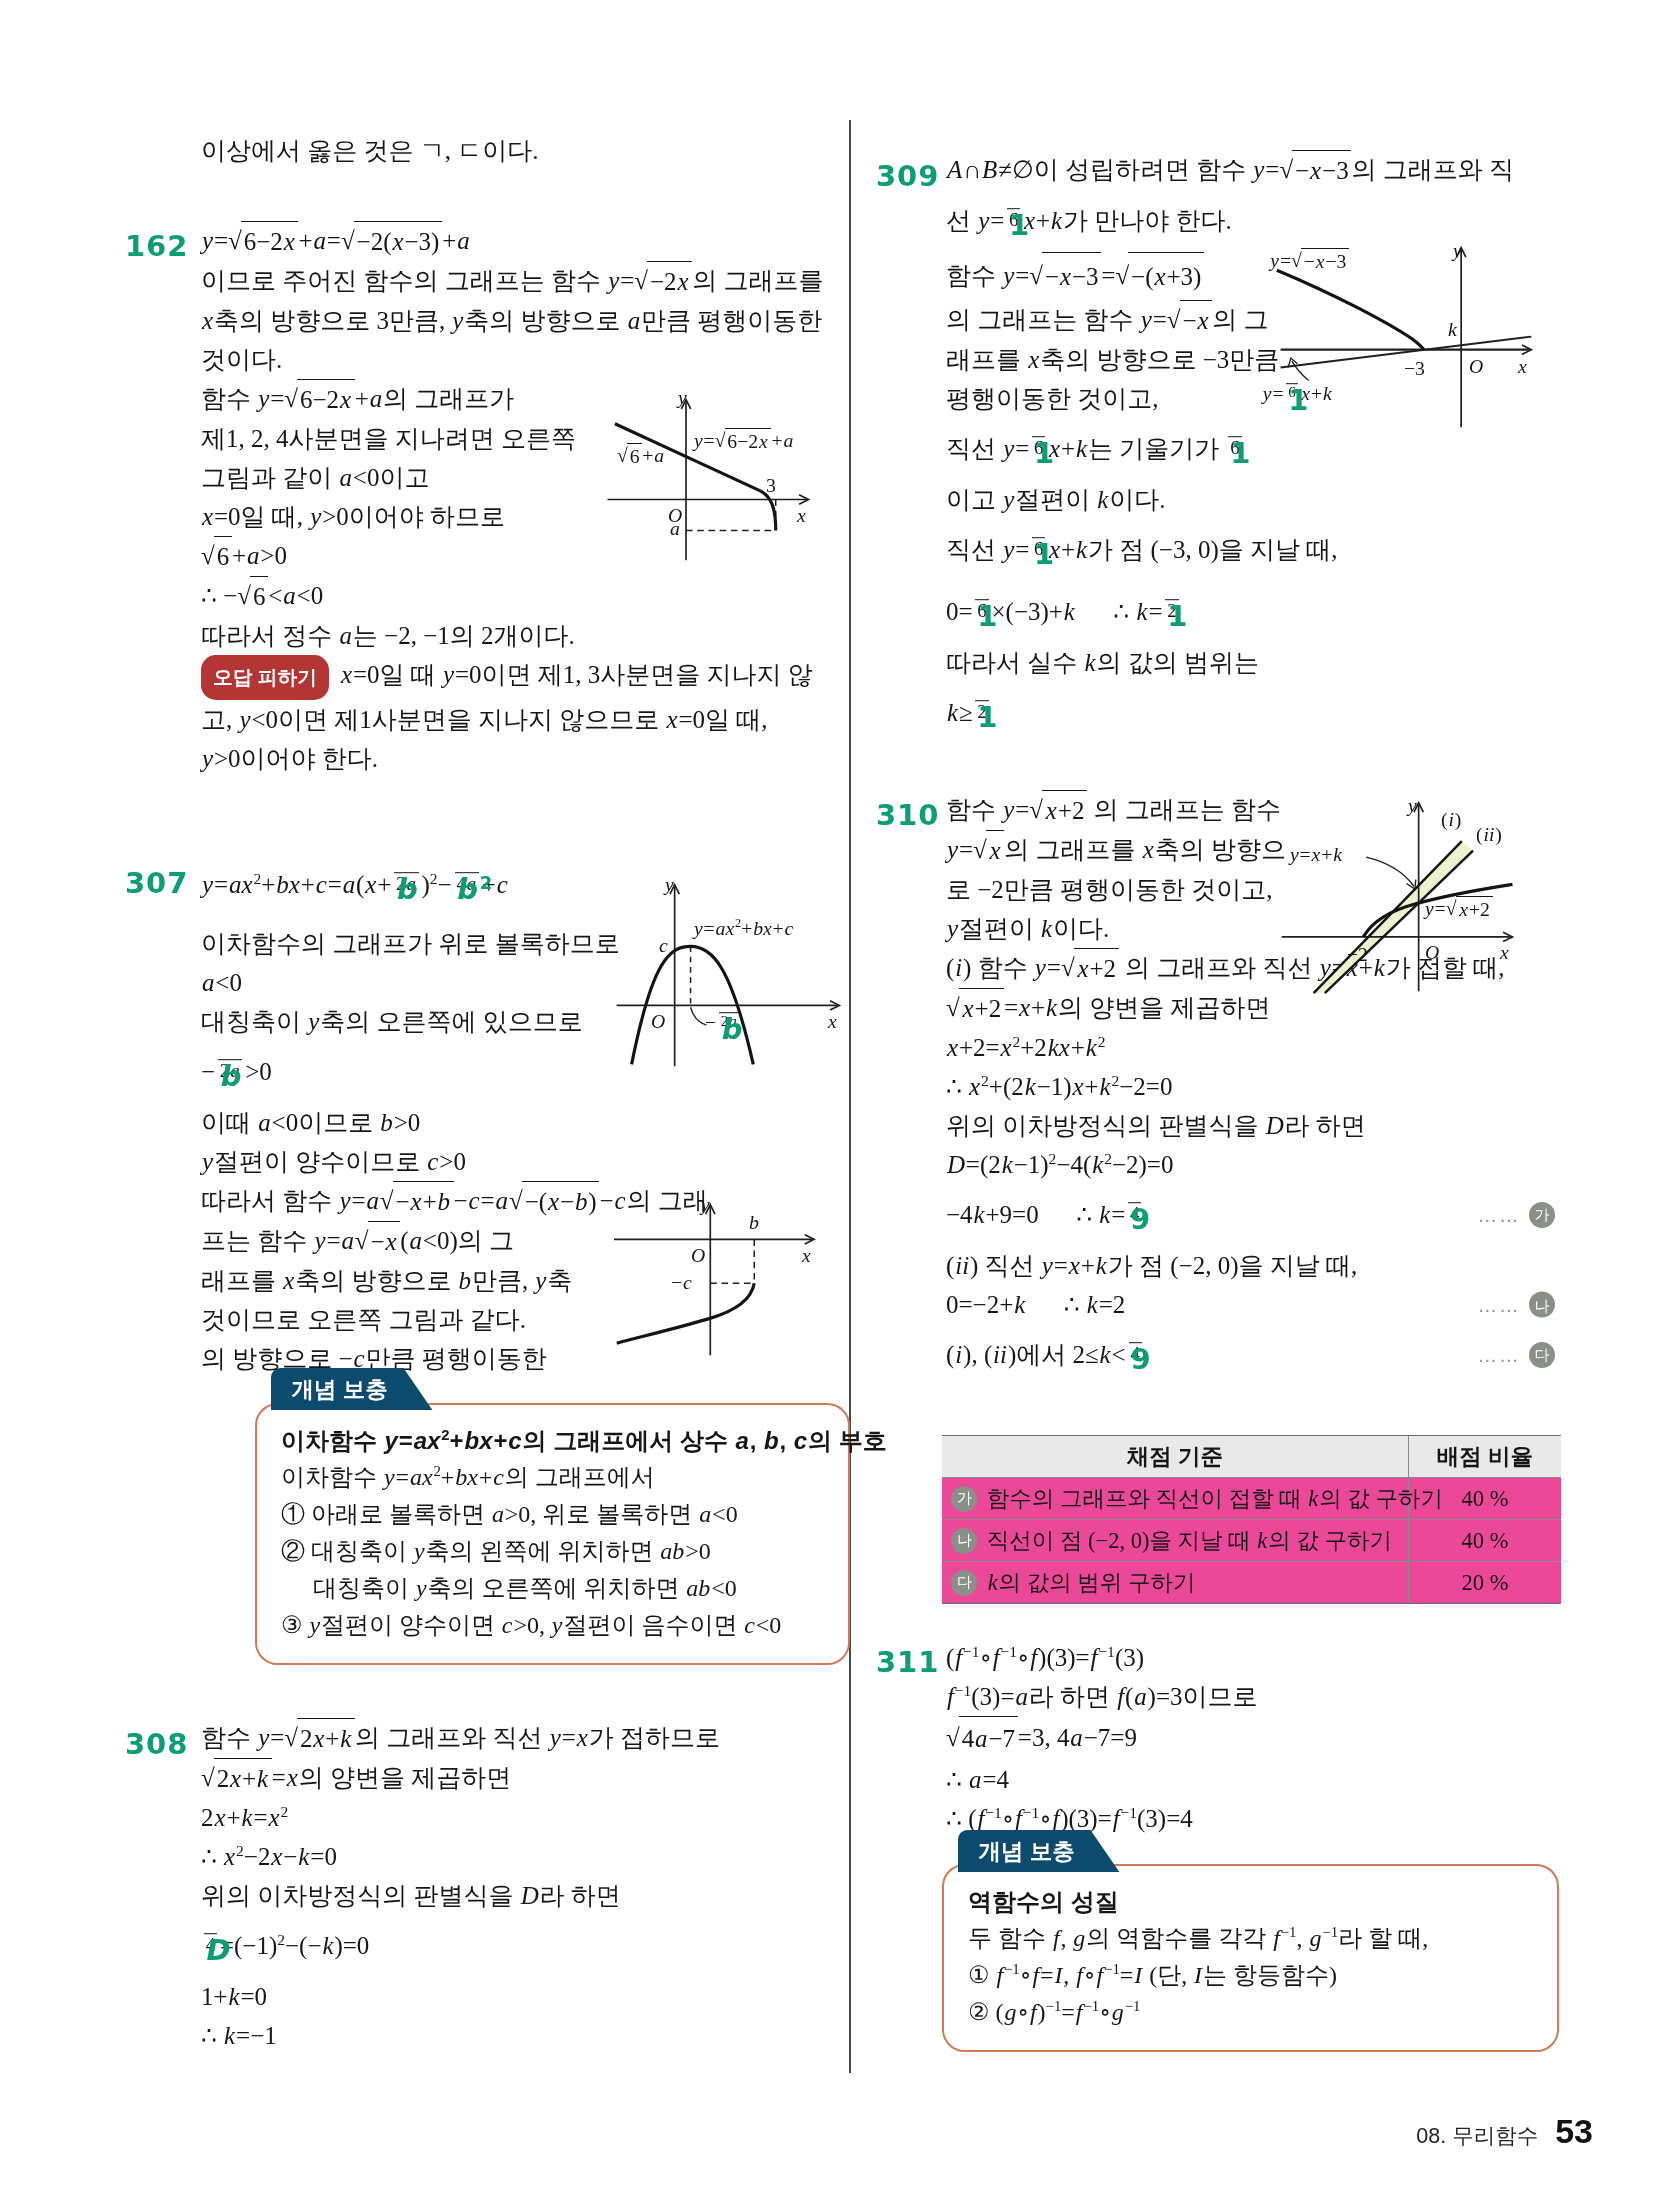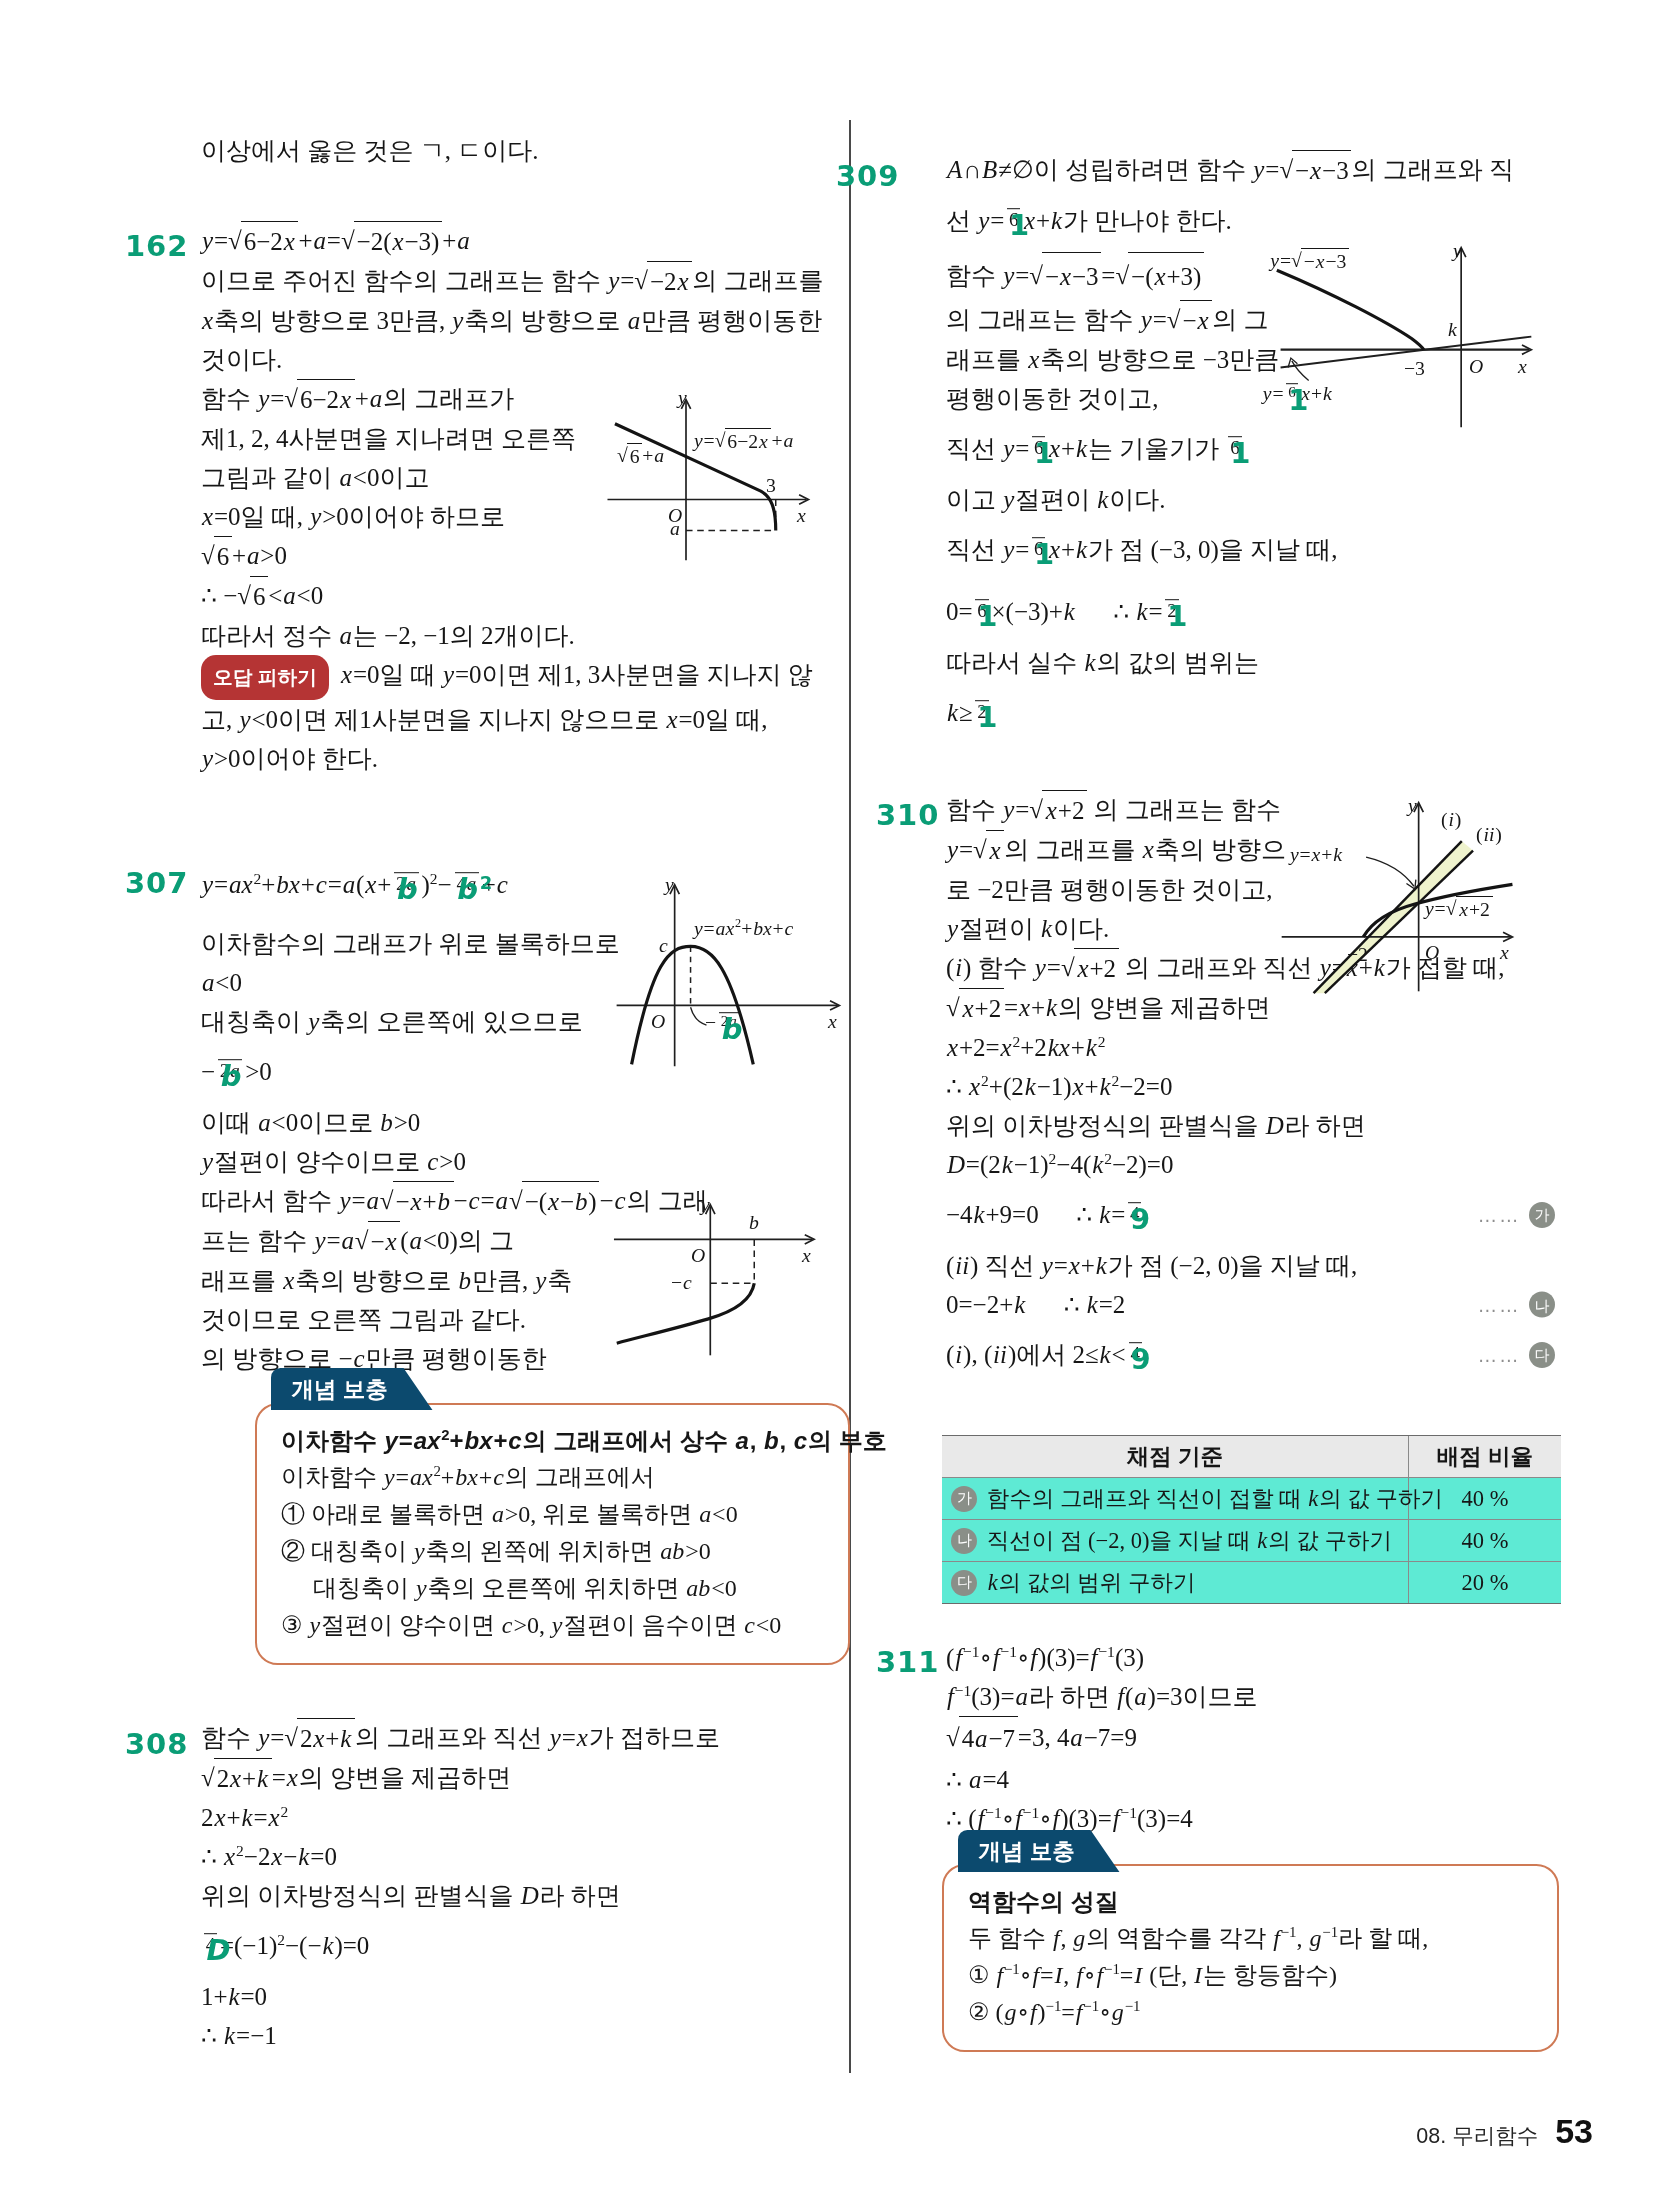--- a/index.html
+++ b/index.html
@@ -36,21 +36,21 @@
   .concept-box .title{font-weight:bold;font-family:"Liberation Sans",sans-serif;line-height:45px;min-height:45px;}
   .concept-box .ln{line-height:37px;min-height:37px;}
   .indent{padding-left:32px;}
   .mark{display:inline-flex;width:26px;height:26px;border-radius:50%;background:#8a8f88;color:#fff;
         align-items:center;justify-content:center;font-size:15px;font-family:"Liberation Sans",sans-serif;flex:none;}
   .tailmark{position:absolute;right:0;top:50%;transform:translateY(-50%);display:inline-flex;align-items:center;}
   .leader{color:#8f8f8f;font-size:19.7px;letter-spacing:1.9px;margin-right:8.4px;font-family:"Liberation Sans",sans-serif;}
   .fig{position:absolute;}
   .fig svg{position:absolute;left:0;top:0;}
   .flabel{position:absolute;font-size:19.7px;white-space:pre;line-height:24px;}
-  .score{position:absolute;font-size:22.5px;border-collapse:collapse;table-layout:fixed;background:#5eead4;}
+  .score{position:absolute;font-size:22.5px;border-collapse:collapse;table-layout:fixed;background:#ec4899;}
   .score th{background:#e9e9e9;font-family:"Liberation Sans",sans-serif;font-weight:bold;
         text-align:center;border-top:1.9px solid #6b6b6b;border-bottom:1.9px solid #8a8a8a;height:39px;}
   .score td{height:41px;border-bottom:1.9px solid #8a8a8a;padding:0 9.4px;}
   .score tr:last-child td{border-bottom:1.9px solid #6b6b6b;}
   .score .c1{width:464px;}
   .score .c2{width:150px;border-left:1.9px solid #8a8a8a;text-align:center;}
   .score .rowtxt{display:inline-flex;align-items:center;gap:9.4px;white-space:pre;}
   .footer{position:absolute;text-align:right;white-space:pre;}
   .footer .chap{font-family:"Liberation Sans",sans-serif;font-size:21.5px;color:#222;margin-left:26px;}
   .footer .pg{font-family:"Liberation Sans",sans-serif;font-weight:bold;font-size:34px;color:#111;margin-left:17px;}
@@ -204,21 +204,21 @@
         <span class="bar">2<i>x</i>+<i>k</i></span>
       </span>=<i>x</i>의 양변을 제곱하면</div>
   <div class="ln">2<i>x</i>+<i>k</i>=<i>x</i><sup>2</sup></div>
   <div class="ln">∴ <i>x</i><sup>2</sup>−2<i>x</i>−<i>k</i>=0</div>
   <div class="ln">위의 이차방정식의 판별식을 <i>D</i>라 하면</div>
   <div class="ln tall"><span class="frac"><span class="num"><i>D</i></span><span class="den">4</span></span>=(−1)<sup>2</sup>−(−<i>k</i>)=0</div>
   <div class="ln">1+<i>k</i>=0</div>
   <div class="ln">∴ <i>k</i>=−1</div>
 </div>
 
-<div class="num" style="left:836px;top:159px;">309</div>
+<div class="num" style="left:876px;top:159px;">309</div>
 <div class="blk" style="left:946px;top:150px;width:637px;">
   <div class="ln"><i>A</i>∩<i>B</i>≠∅이 성립하려면 함수 <i>y</i>=<span class="sqrt">
         <span class="rad">√</span>
         <span class="bar">−<i>x</i>−3</span>
       </span>의 그래프와 직</div>
   <div class="ln tall">선 <i>y</i>=<span class="frac"><span class="num">1</span><span class="den">6</span></span><i>x</i>+<i>k</i>가 만나야 한다.</div>
   <div class="ln" style="line-height:47px;min-height:47px;">함수 <i>y</i>=<span class="sqrt">
         <span class="rad">√</span>
         <span class="bar">−<i>x</i>−3</span>
       </span>=<span class="sqrt">

